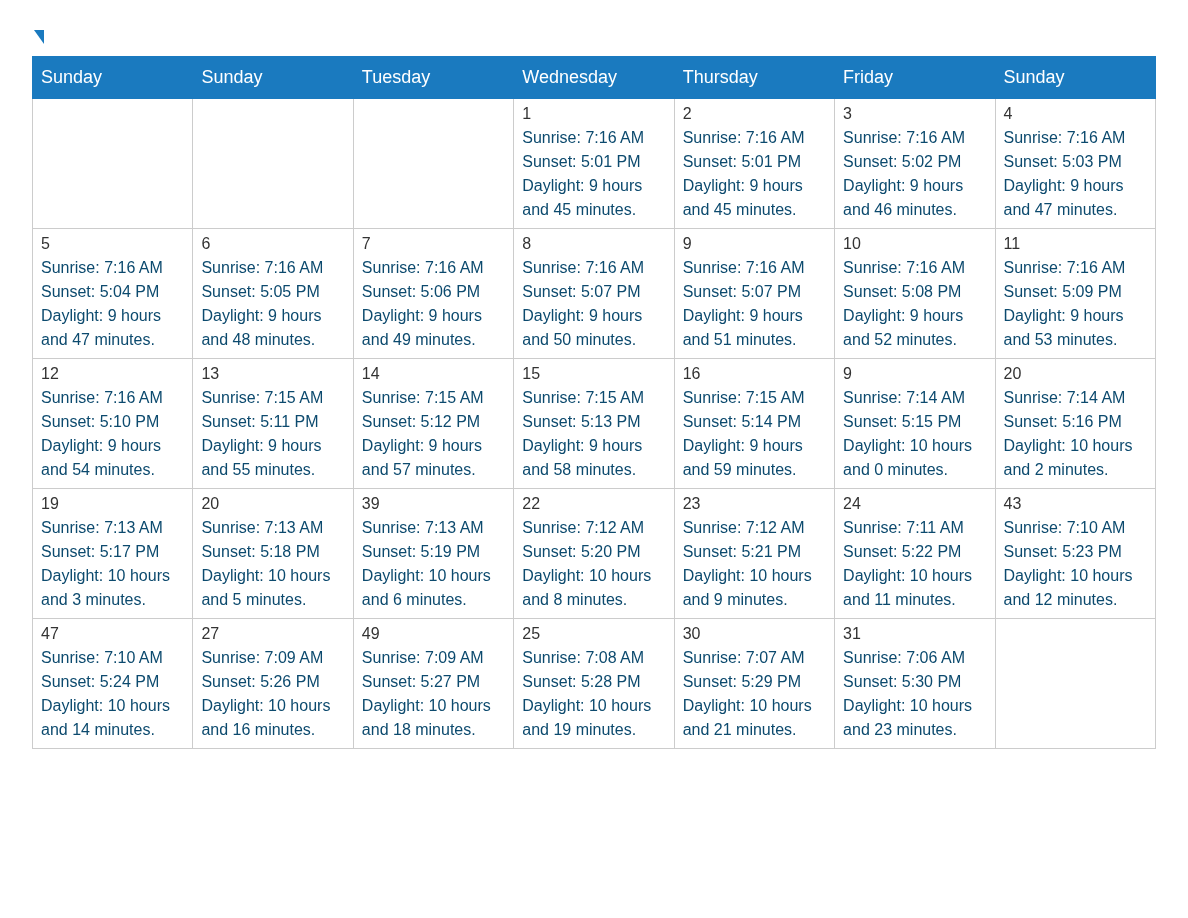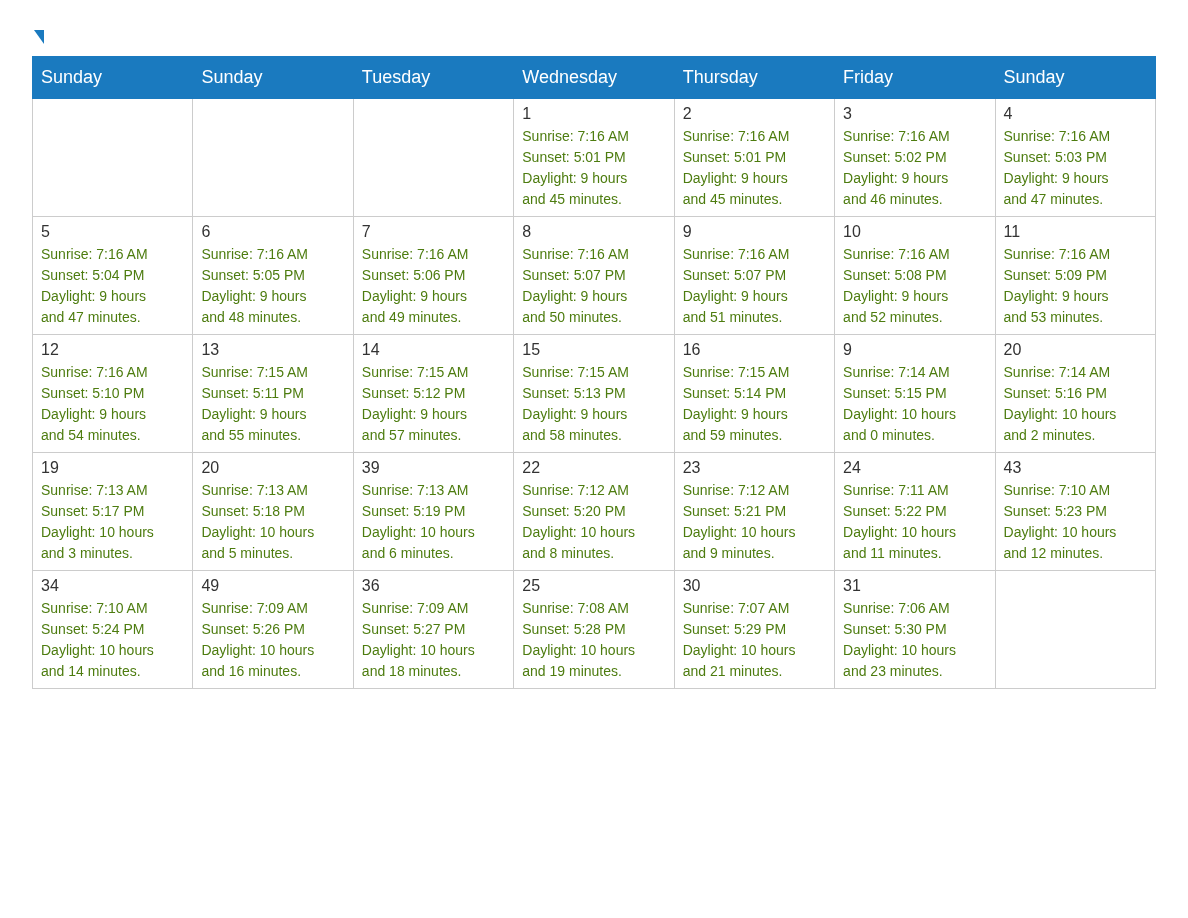--- a/index.html
+++ b/index.html
@@ -75,22 +75,22 @@
       height: 110px;
     }
     .day-number {
       font-size: 16px;
       color: #333;
       font-weight: normal;
       display: block;
       margin-bottom: 3px;
     }
     .day-info {
-      font-size: 14px;
-      color: #4d7c0f;
+      font-size: 16px;
+      color: #0c4a6e;
       line-height: 1.5;
     }
     .empty-cell {
       background: #fff;
     }
     .row-divider td {
       border-top: 2px solid #1a7abf;
     }
   </style>
 </head>
@@ -231,29 +231,29 @@
           <span class="day-number">24</span>
           <div class="day-info">Sunrise: 7:11 AM<br>Sunset: 5:22 PM<br>Daylight: 10 hours<br>and 11 minutes.</div>
         </td>
         <td>
           <span class="day-number">43</span>
           <div class="day-info">Sunrise: 7:10 AM<br>Sunset: 5:23 PM<br>Daylight: 10 hours<br>and 12 minutes.</div>
         </td>
       </tr>
       <tr class="row-divider">
         <td>
-          <span class="day-number">34</span>
+          <span class="day-number">47</span>
           <div class="day-info">Sunrise: 7:10 AM<br>Sunset: 5:24 PM<br>Daylight: 10 hours<br>and 14 minutes.</div>
         </td>
         <td>
+          <span class="day-number">27</span>
+          <div class="day-info">Sunrise: 7:09 AM<br>Sunset: 5:26 PM<br>Daylight: 10 hours<br>and 16 minutes.</div>
+        </td>
+        <td>
           <span class="day-number">49</span>
-          <div class="day-info">Sunrise: 7:09 AM<br>Sunset: 5:26 PM<br>Daylight: 10 hours<br>and 16 minutes.</div>
-        </td>
-        <td>
-          <span class="day-number">36</span>
           <div class="day-info">Sunrise: 7:09 AM<br>Sunset: 5:27 PM<br>Daylight: 10 hours<br>and 18 minutes.</div>
         </td>
         <td>
           <span class="day-number">25</span>
           <div class="day-info">Sunrise: 7:08 AM<br>Sunset: 5:28 PM<br>Daylight: 10 hours<br>and 19 minutes.</div>
         </td>
         <td>
           <span class="day-number">30</span>
           <div class="day-info">Sunrise: 7:07 AM<br>Sunset: 5:29 PM<br>Daylight: 10 hours<br>and 21 minutes.</div>
         </td>

